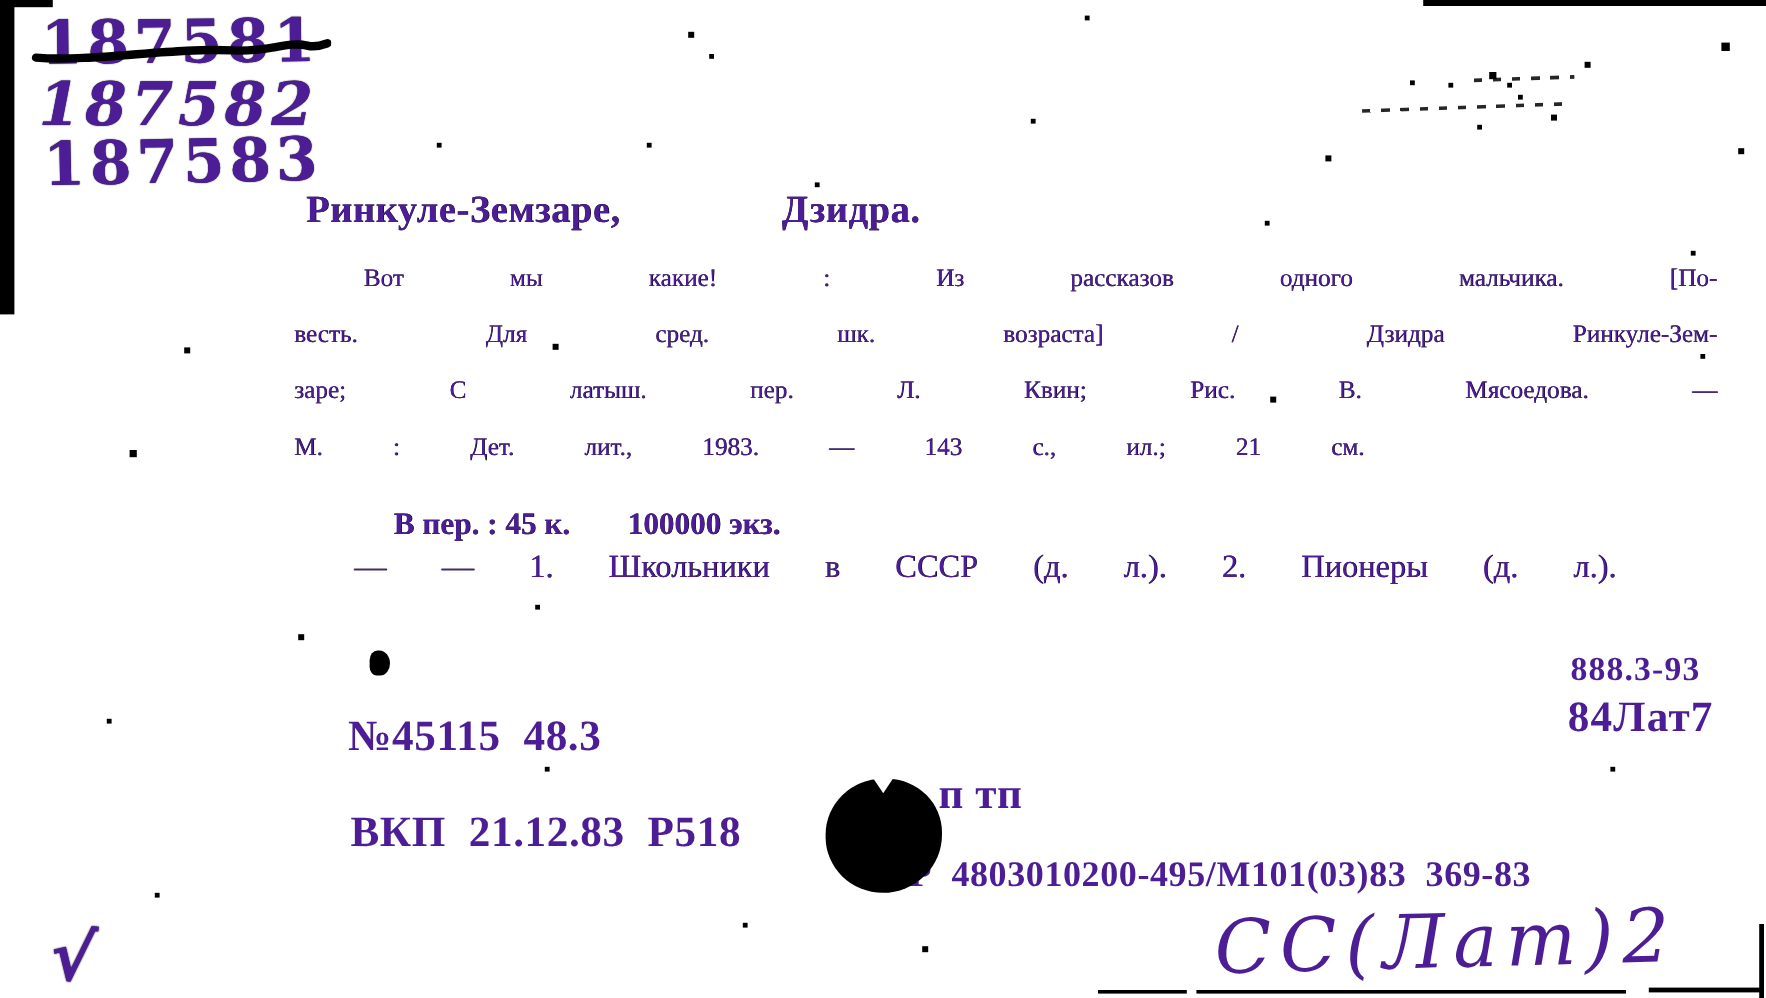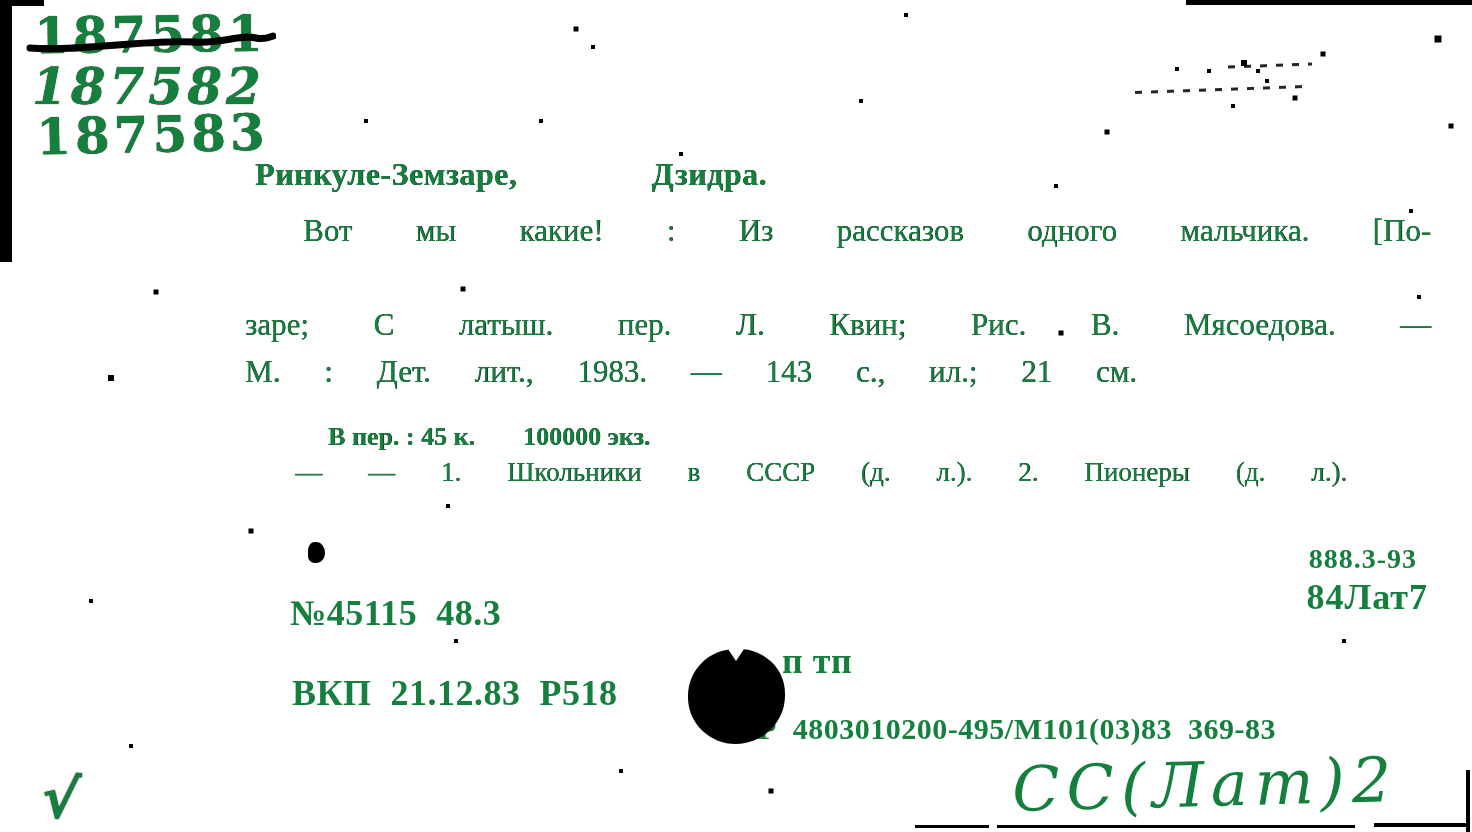--- a/index.html
+++ b/index.html
@@ -4,21 +4,21 @@
 <style>
   * { margin: 0; padding: 0; box-sizing: border-box; }
   html, body { background: #777; }
   .card {
     position: relative;
     width: 1472px;
     height: 832px;
     background: #ffffff;
     overflow: hidden;
     font-family: "Liberation Serif", serif;
-    color: #15803d;
+    color: #4c1d95;
   }
   .abs { position: absolute; }
 
   
   .edge { background: #000; }
   .left-bar   { left: 0; top: 0; width: 12px; height: 262px; }
   .tl-cap     { left: 0; top: 0; width: 44px; height: 6px; }
   .tr-bar     { left: 1186px; top: 0; width: 286px; height: 5px; }
   .bot-seg1   { left: 915px;  top: 825px; width: 74px;  height: 3px; }
   .bot-seg2   { left: 997px;  top: 825px; width: 358px; height: 3px; }
@@ -56,21 +56,21 @@
     letter-spacing: 4px;
     text-shadow: 0 0 1px #000;
     white-space: pre;
   }
   .stamp-1 { left: 34px; top: 12px; transform: rotate(-0.6deg); }
   .stamp-2 { left: 32px; top: 64px; font-style: italic; }
   .stamp-3 { left: 36px; top: 112px; transform: rotate(-1.2deg); }
   .strike  { left: 26px; top: 28px; }
 
   
-  .biblio { font-size: 31px; line-height: 36px; text-shadow: 0.35px 0 0 #000; white-space: pre; }
+  .biblio { font-size: 21px; line-height: 36px; text-shadow: 0.35px 0 0 #000; white-space: pre; }
   .just   { text-align: justify; text-align-last: justify; white-space: normal; }
   .heading {
     left: 255px; top: 156px; width: 512px;
     font-size: 32px; font-weight: 700; letter-spacing: 0.5px;
     text-align: justify; text-align-last: justify;
   }
   .desc-l1 { left: 303px; top: 213px; width: 1128px; }
   .desc-l2 { left: 245px; top: 260px; width: 1186px; }
   .desc-l3 { left: 245px; top: 307px; width: 1186px; }
   .desc-l4 { left: 245px; top: 354px; width: 892px; }
@@ -137,20 +137,21 @@
 
   <div class="abs stamp stamp-1">187581</div>
   <svg class="abs strike" width="250" height="30" viewBox="0 0 250 30">
     <path d="M4 20 C50 24 120 11 168 14 C196 16 214 6 230 10 C238 12 244 9 247 8" fill="none" stroke="#000" stroke-width="7" stroke-linecap="round"></path>
   </svg>
   <div class="abs stamp stamp-2">187582</div>
   <div class="abs stamp stamp-3">187583</div>
 
   <div class="abs biblio heading">Ринкуле-Земзаре, Дзидра.</div>
   <div class="abs biblio just desc-l1">Вот мы какие! : Из рассказов одного мальчика. [По-</div>
+  <div class="abs biblio just desc-l2">весть. Для сред. шк. возраста] / Дзидра Ринкуле-Зем-</div>
   <div class="abs biblio just desc-l3">заре; С латыш. пер. Л. Квин; Рис. В. Мясоедова. —</div>
   <div class="abs biblio just desc-l4">М. : Дет. лит., 1983. — 143 с., ил.; 21 см.</div>
 
   <div class="abs price">
     <span>В пер. : 45 к.</span><span class="copies">100000 экз.</span>
   </div>
 
   <div class="abs tracings">— — 1. Школьники в СССР (д. л.). 2. Пионеры (д. л.).</div>
 
   <div class="abs udc">888.3-93</div>

